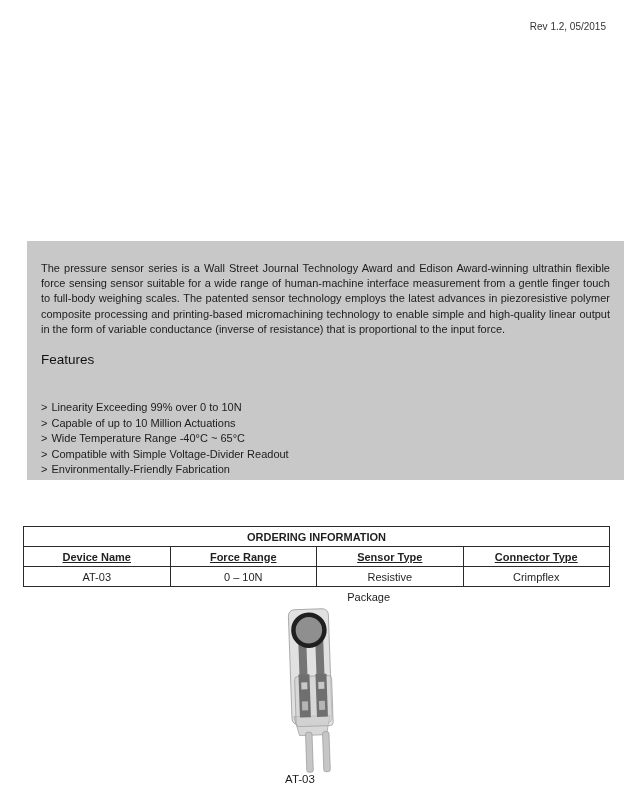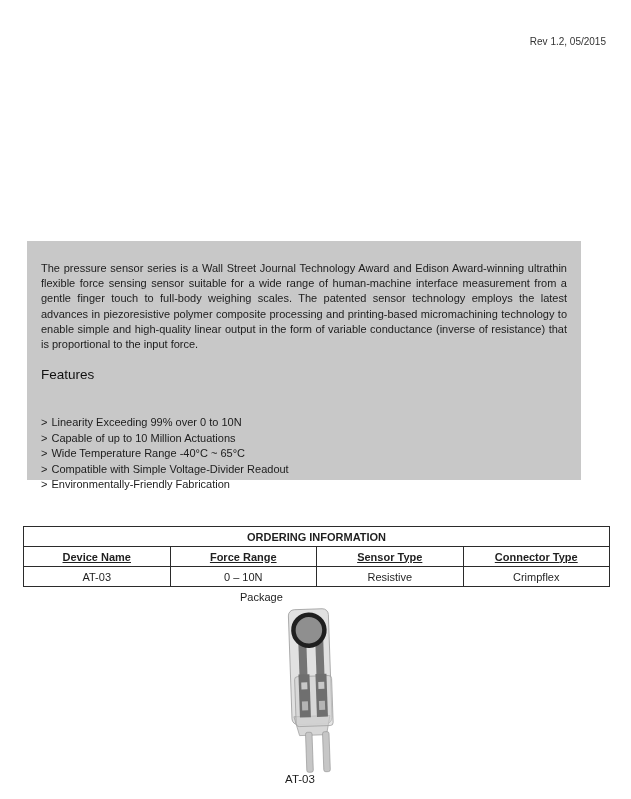--- a/index.html
+++ b/index.html
@@ -13,32 +13,32 @@
     position: relative;
     width: 631px;
     height: 799px;
     background: #ffffff;
     overflow: hidden;
   }
 
   
   .rev {
     position: absolute;
-    top: 36px;
+    top: 21px;
     right: 25px;
     font-size: 10px;
     color: #333333;
   }
 
   
   .info-box {
     position: absolute;
     left: 27px;
     top: 241px;
-    width: 554px;
+    width: 597px;
     height: 239px;
     background: #c8c8c8;
     padding: 20px 14px 0 14px;
   }
   .overview-paragraph {
     font-size: 11px;
     line-height: 15.2px;
     text-align: justify;
     color: #1c1c1c;
   }
@@ -80,21 +80,21 @@
   .ordering-table .title-cell { font-weight: bold; }
   .ordering-table .col-header { font-weight: bold; text-decoration: underline; }
   .ordering-table .data-cell { font-weight: normal; }
 
   
   .package-label {
     position: absolute;
     left: 240px;
     top: 591px;
     width: 150px;
-    text-align: left;
+    text-align: right;
     font-size: 11px;
     color: #1c1c1c;
   }
   .sensor-figure {
     position: absolute;
     left: 281px;
     top: 604px;
     width: 70px;
     height: 172px;
   }

